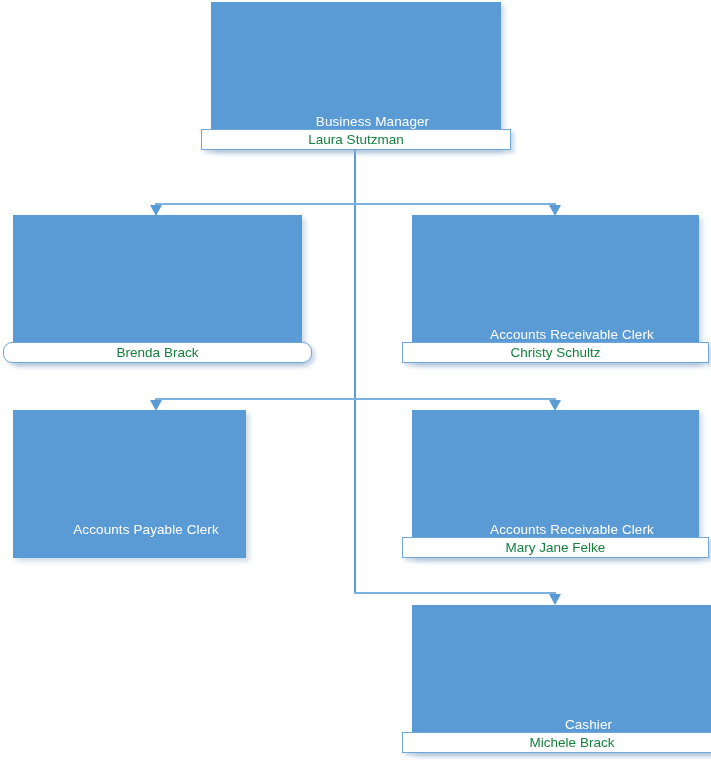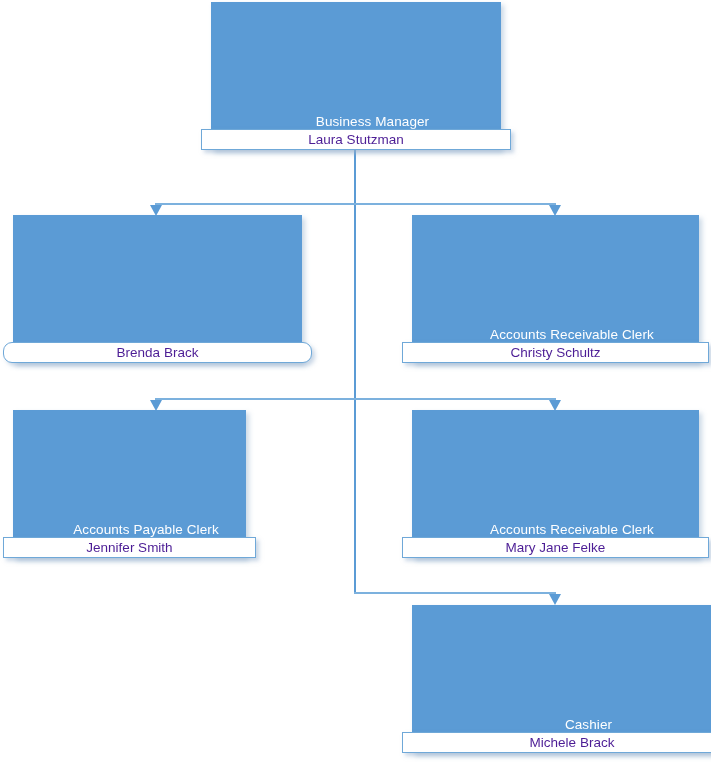--- a/index.html
+++ b/index.html
@@ -75,21 +75,21 @@
     right: -10px;
     height: 21px;
     background: #ffffff;
     border: 1px solid #6fa8d8;
     box-sizing: border-box;
     box-shadow: 3px 3px 4px rgba(150,175,205,0.5);
   }
   .node-plate span {
     display: block;
     text-align: center;
-    color: #4c1d95;
+    color: #15803d;
     font-size: 13.5px;
     line-height: 19px;
     white-space: nowrap;
   }
 </style>
 </head>
 <body>
 
 <div id="org-chart">
 
@@ -130,23 +130,20 @@
     <div class="node-box"></div>
     <div class="node-title" style="top:112px;">Accounts Receivable Clerk</div>
     <div class="node-plate" style="top:127px;">
       <span>Christy Schultz</span>
     </div>
   </div>
 
   <div class="node" style="left:13px; top:410px; width:233px; height:148px;">
     <div class="node-box"></div>
     <div class="node-title" style="top:112px;">Accounts Payable Clerk</div>
-    <div class="node-plate" style="top:127px;">
-      <span>Jennifer Smith</span>
-    </div>
   </div>
 
   <div class="node" style="left:412px; top:410px; width:287px; height:148px;">
     <div class="node-box"></div>
     <div class="node-title" style="top:112px;">Accounts Receivable Clerk</div>
     <div class="node-plate" style="top:127px;">
       <span>Mary Jane Felke</span>
     </div>
   </div>
 

